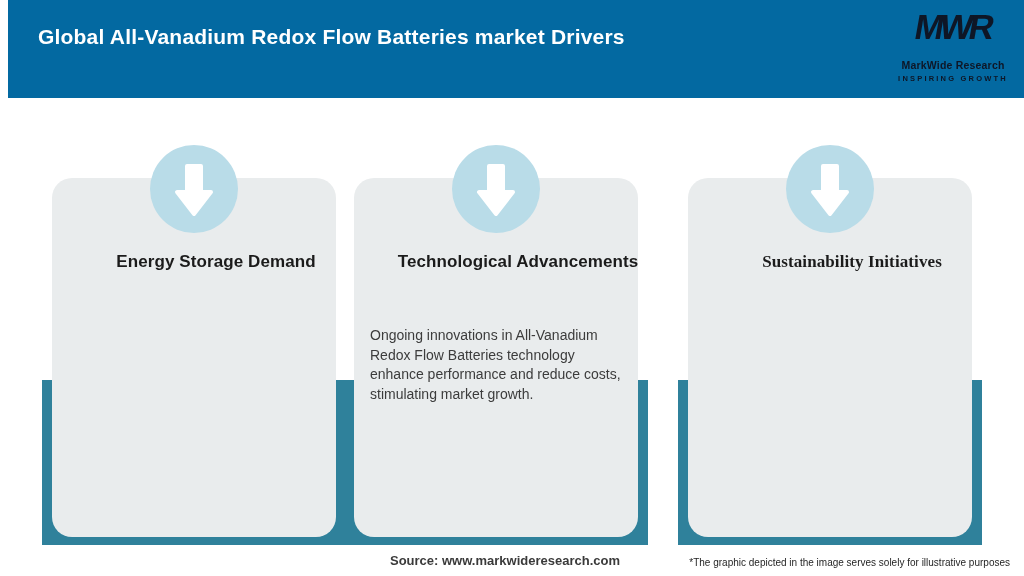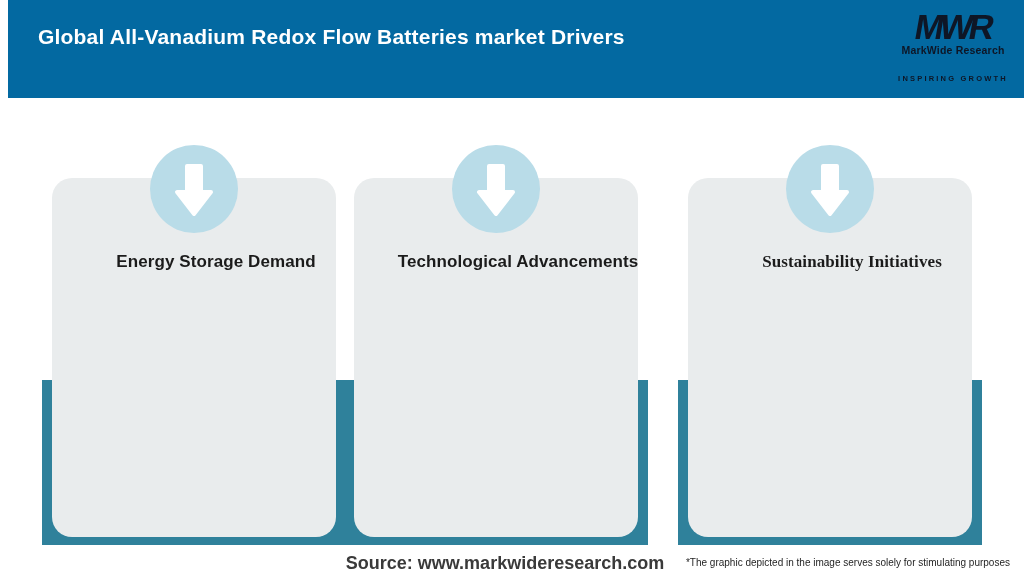--- a/index.html
+++ b/index.html
@@ -18,22 +18,22 @@
     color:#ffffff;font-size:21px;font-weight:bold;letter-spacing:.2px;
   }
   .logo{
     position:absolute;right:16px;top:10px;width:110px;text-align:center;
     color:#0e1626;
   }
   .logo-acronym{
     font-size:35px;font-weight:900;line-height:34px;letter-spacing:-4px;
     transform:skewX(-10deg);display:inline-block;
   }
-  .logo-name{font-size:10.5px;font-weight:bold;letter-spacing:.2px;margin-top:0px;}
-  .logo-tagline{font-size:7.5px;font-weight:bold;letter-spacing:2.2px;margin-top:18px;}
+  .logo-name{font-size:10.5px;font-weight:bold;letter-spacing:.2px;margin-top:15px;}
+  .logo-tagline{font-size:7.5px;font-weight:bold;letter-spacing:2.2px;margin-top:3px;}
   
   .card-group{position:absolute;top:0;width:304px;height:576px;}
   .card-group.g1{left:42px;}
   .card-group.g2{left:344px;}
   .card-group.g3{left:678px;font-family:Liberation Serif, serif;}
   .shadow-bar{
     position:absolute;left:0;top:380px;width:304px;height:165px;
     background:#2f819b;
   }
   .card{
@@ -50,21 +50,21 @@
     position:absolute;left:10px;top:252px;width:328px;text-align:center;
     font-size:17px;font-weight:bold;color:#1b1b1b;letter-spacing:.1px;
   }
   .card-desc{
     position:absolute;left:26px;top:326px;width:256px;
     font-size:14px;line-height:19.5px;color:#3c3c3c;text-align:left;
   }
   
   .source-line{
     position:absolute;left:0;top:553px;width:1010px;text-align:center;
-    font-size:18px;font-weight:bold;color:#3a3a3a;
+    font-size:13px;font-weight:bold;color:#3a3a3a;
   }
   .disclaimer{
     position:absolute;right:14px;top:557px;
     font-size:10px;color:#1f1f1f;
   }
 </style>
 </head>
 <body>
 
 <div class="header">
@@ -89,27 +89,28 @@
 
 <div class="card-group g2">
   <div class="shadow-bar"></div>
   <div class="card"></div>
   <div class="arrow-badge">
     <svg width="50" height="60" viewBox="0 0 100 120">
       <path d="M36 12 h28 v52 h20 L50 108 16 64 h20 Z" fill="#ffffff" stroke="#ffffff" stroke-width="8" stroke-linejoin="round"></path>
     </svg>
   </div>
   <div class="card-title">Technological Advancements</div>
+  <div class="card-desc">Ongoing innovations in All-Vanadium Redox Flow Batteries technology enhance performance and reduce costs, stimulating market growth.</div>
 </div>
 
 <div class="card-group g3">
   <div class="shadow-bar"></div>
   <div class="card"></div>
   <div class="arrow-badge">
     <svg width="50" height="60" viewBox="0 0 100 120">
       <path d="M36 12 h28 v52 h20 L50 108 16 64 h20 Z" fill="#ffffff" stroke="#ffffff" stroke-width="8" stroke-linejoin="round"></path>
     </svg>
   </div>
   <div class="card-title">Sustainability Initiatives</div>
 </div>
 
 <div class="source-line">Source: www.markwideresearch.com</div>
-<div class="disclaimer">*The graphic depicted in the image serves solely for stimulating purposes</div>
+<div class="disclaimer">*The graphic depicted in the image serves solely for illustrative purposes</div>
 
 </body></html>

